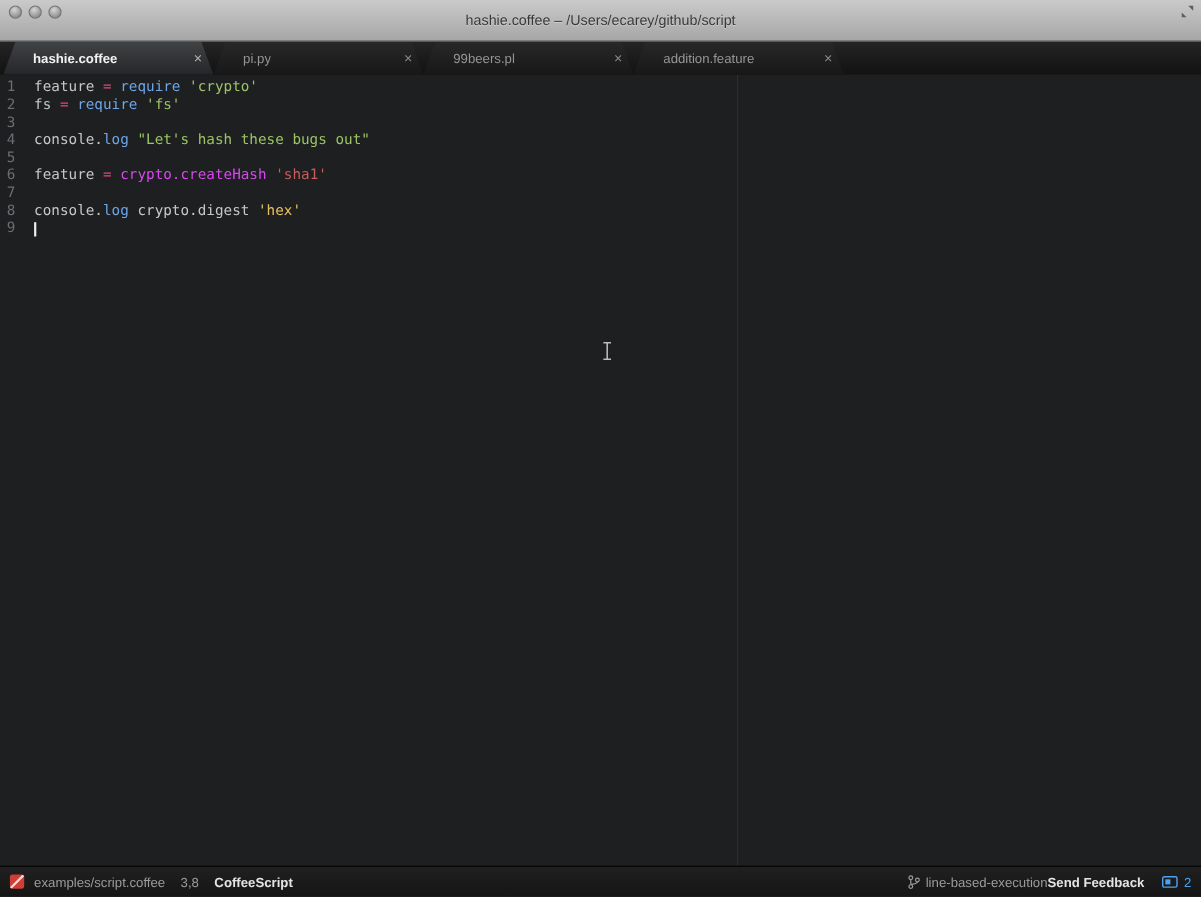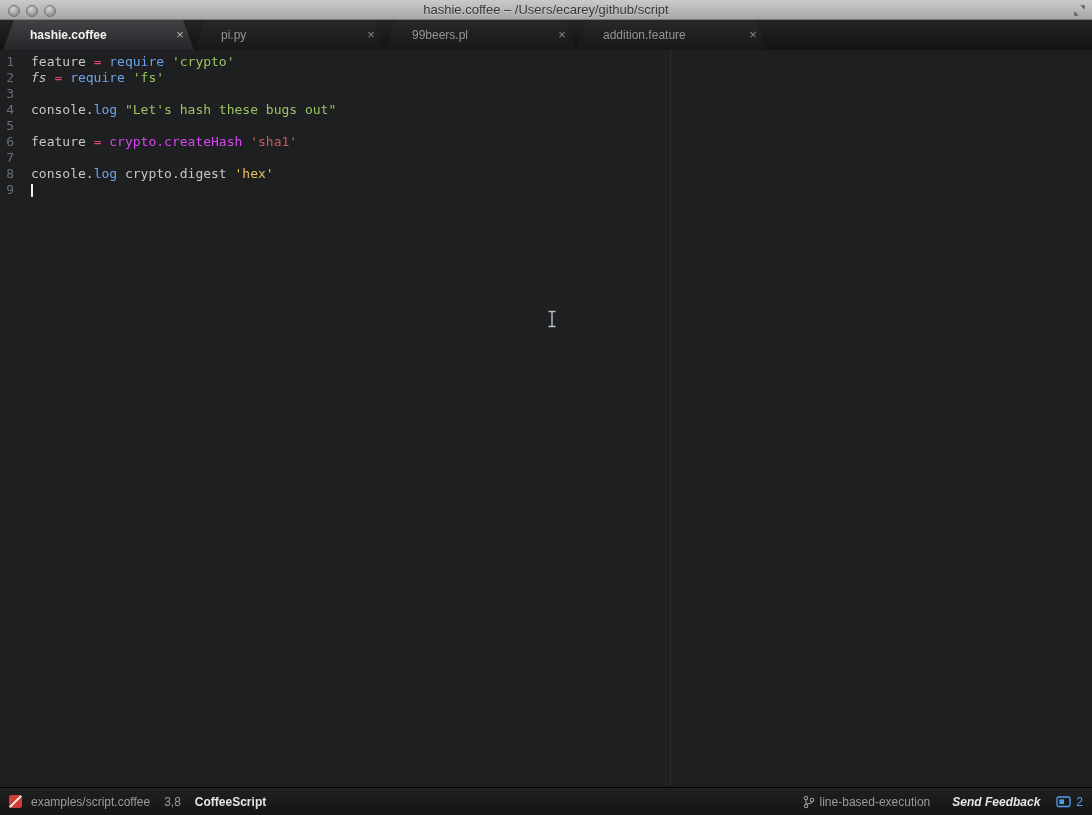--- a/index.html
+++ b/index.html
@@ -6,21 +6,21 @@
   html,body { width:1092px; height:815px; }
   body {
     font-family:"Liberation Sans", sans-serif;
     background:#1d1f21;
     overflow:hidden;
     position:relative;
   }
 
   
   .titlebar {
-    height:20px;
+    height:38px;
     background:linear-gradient(#cacaca, #a6a6a6);
     border-bottom:1px solid #7c7c7c;
     position:relative;
     display:flex;
     align-items:center;
     justify-content:center;
   }
   .traffic { position:absolute; left:8px; top:5px; display:flex; gap:6px; }
   .light {
     width:12px; height:12px; border-radius:50%;
@@ -111,21 +111,21 @@
       #f4dbd8 46%, #f4dbd8 54%,
       var(--modified_red,#cf3e36) 57%, var(--modified_red,#cf3e36) 100%);
     cursor:pointer;
   }
   .sb-path { margin-left:9px; cursor:pointer; }
   .sb-pos { margin-left:14px; cursor:pointer; }
   .sb-grammar { margin-left:14px; color:#e4e4e4; font-weight:bold; cursor:pointer; }
   .sb-spacer { flex:1; }
   .sb-branch-icon { color:#9b9b9b; margin-right:5px; flex:none; }
   .sb-branch { cursor:pointer; }
-  .sb-feedback { margin-left:22px; color:#e4e4e4; font-weight:bold; cursor:pointer;font-style:italic; }
+  .sb-feedback { margin-left:0; color:#e4e4e4; font-weight:bold; cursor:pointer; }
   .sb-badge-icon { margin-left:16px; color:var(--status_accent_blue,#4ea1f0); flex:none; cursor:pointer; }
   .sb-count { margin-left:4px; color:var(--status_accent_blue,#4ea1f0); cursor:pointer; }
 </style>
 </head>
 <body>
 
 <div class="titlebar">
   <div class="traffic">
     <span class="light"></span>
     <span class="light"></span>
@@ -169,21 +169,21 @@
           <span style="color: rgb(224, 69, 123);">=</span>
           <span style="color: rgb(197, 200, 198);"> </span>
           <span style="color: rgb(111, 165, 232);">require</span>
           <span style="color: rgb(197, 200, 198);"> </span>
           <span style="color: rgb(156, 195, 100);">'crypto'</span>
         </span>
       </div>
       <div class="line">
         <span class="gutter">2</span>
         <span class="code">
-          <span style="color: rgb(197, 200, 198); font-style: italic;">fs </span>
+          <span style="color: rgb(197, 200, 198);">fs </span>
           <span style="color: rgb(224, 69, 123);">=</span>
           <span style="color: rgb(197, 200, 198);"> </span>
           <span style="color: rgb(111, 165, 232);">require</span>
           <span style="color: rgb(197, 200, 198);"> </span>
           <span style="color: rgb(156, 195, 100);">'fs'</span>
         </span>
       </div>
       <div class="line">
         <span class="gutter">3</span>
         <span class="code"></span>

